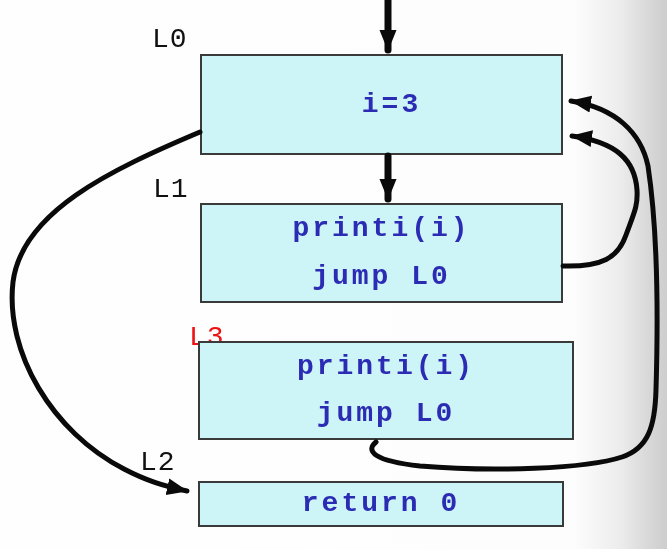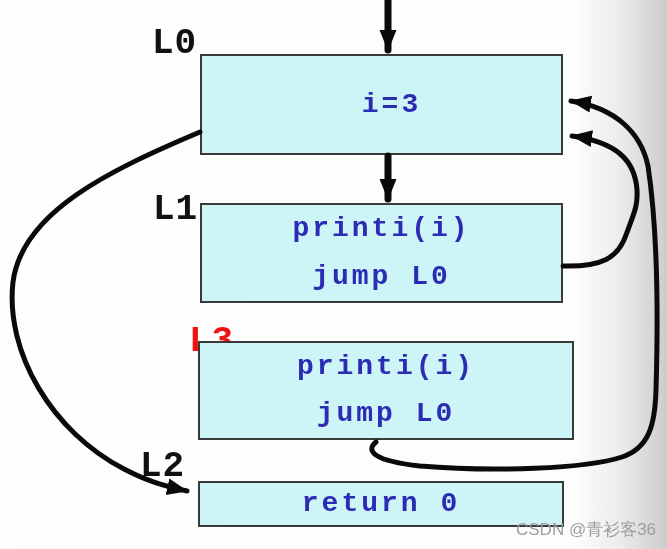--- a/index.html
+++ b/index.html
@@ -34,27 +34,27 @@
   }
 
   #block-l0 { left: 200px; top: 54px;  width: 363px; height: 101px; padding-left: 20px; }
   #block-l1 { left: 200px; top: 203px; width: 363px; height: 100px; }
   #block-l3 { left: 198px; top: 341px; width: 376px; height: 99px;  }
   #block-l2 { left: 198px; top: 481px; width: 366px; height: 46px; text-align: center;  }
 
   .block-label {
     position: absolute;
     color: var(--label-text, #111111);
-    font-weight: bold;
-    font-size: 36px;
+    font-weight: normal;
+    font-size: 28px;
     letter-spacing: 1px;
     line-height: 1;
   }
   #label-l0 { left: 152px; top: 26px;  }
-  #label-l1 { left: 153px; top: 192px; }
+  #label-l1 { left: 153px; top: 176px; }
   #label-l3 { left: 142px; top: 324px; color: var(--label-red, #ee1212); margin-left: 47px; }
   #label-l2 { left: 140px; top: 449px; }
 
   .edges-layer {
     position: absolute;
     left: 0; top: 0;
     width: 667px; height: 549px;
     pointer-events: none;
   }
   .edge {
@@ -116,15 +116,14 @@
 
     <path class="edge straight" d="M388,156 L388,199" marker-end="url(#arrow)"></path>
 
     <path class="edge curved" d="M200,132 C110,170 22,212 13,282 C5,352 52,432 124,469 C147,481 164,486 187,491" marker-end="url(#arrow)"></path>
 
     <path class="edge curved" d="M563,266 C602,267 618,258 626,235 C634,213 638,206 637,190 C635,160 616,142 572,136" marker-end="url(#arrow)"></path>
 
     <path class="edge curved" d="M376,442 C365,451 374,461 420,466 C492,472 586,469 622,457 C649,448 655,425 656,390 C658,323 658,232 648,166 C641,133 616,108 571,101" marker-end="url(#arrow)"></path>
   </svg>
 
-  <div class="watermark">CSDN @青衫客36</div>
 
 </div>
 
 </body></html>

